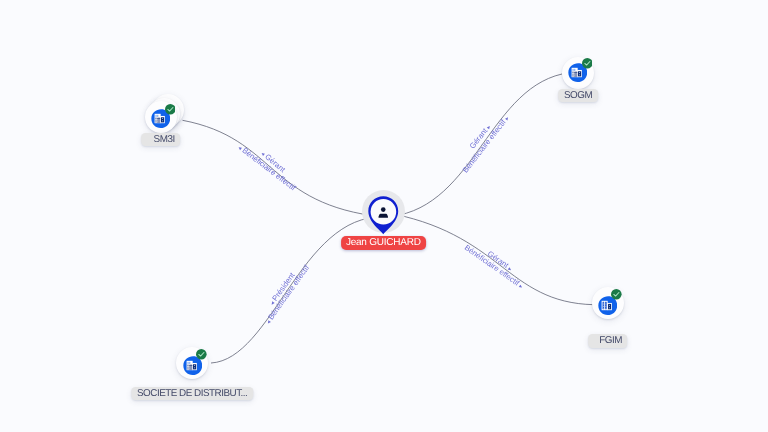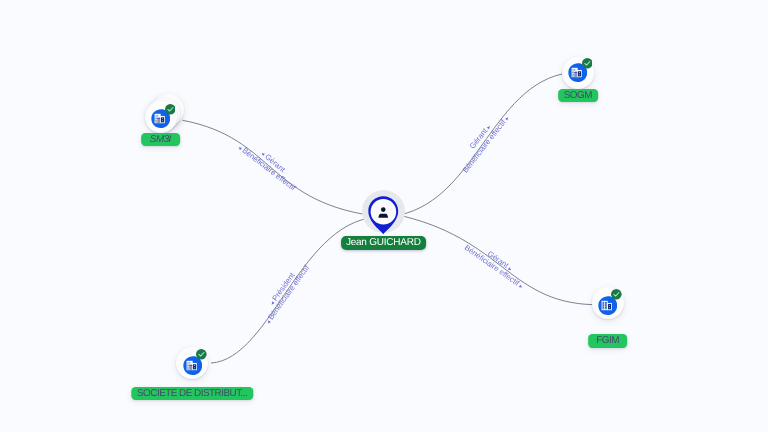--- a/index.html
+++ b/index.html
@@ -4,31 +4,31 @@
 <style>
 html,body{margin:0;padding:0;}
 body{width:768px;height:432px;background:#fafbfe;font-family:"Liberation Sans",sans-serif;overflow:hidden;position:relative;-webkit-font-smoothing:antialiased;text-rendering:geometricPrecision;}
 #stage{position:absolute;left:0;top:0;width:768px;height:432px;}
 svg.layer{position:absolute;left:0;top:0;width:768px;height:432px;overflow:visible;}
 .edge{fill:none;stroke:#5e6274;stroke-width:0.8;}
 .node{position:absolute;width:0;height:0;}
 .disc{position:absolute;border-radius:50%;background:#fdfdfe;
   box-shadow:0 1px 2px rgba(45,55,100,.14),0 2px 7px rgba(45,55,100,.10);}
 .blobwrap{position:absolute;}
-.chip{position:absolute;background:#22c55e;border-radius:4.2px;
+.chip{position:absolute;background:#e5e5e5;border-radius:4.2px;
   box-shadow:0 1px 2px rgba(45,55,100,.12),0 2px 6px rgba(45,55,100,.09);
   color:#444a69;font-size:9.9px;letter-spacing:-0.5px;line-height:13.8px;height:13.8px;padding:0 5.7px 0 5.4px;white-space:nowrap;min-width:28.6px;box-sizing:content-box;
-  left:50%;transform:translateX(-50%) translateZ(0);text-align:center;}
+  left:50%;transform:translateX(-50%) translateZ(0);text-align:right;}
 .halo{position:absolute;border-radius:50%;background:#e7e8eb;}
 .elabel{position:absolute;color:#6f6fd4;font-size:7.7px;line-height:9px;white-space:nowrap;transform-origin:0 50%;}
 .earrow{font-size:5px;display:inline-block;vertical-align:0.4px;}
 .etext{display:inline-block;}
 .elabel .earrow:first-child{margin-right:1.1px;}
 .elabel .earrow:last-child{margin-left:1.1px;}
-.pinlabel{position:absolute;background:#15803d;color:#fff;font-size:10px;letter-spacing:-0.22px;border-radius:5px;
+.pinlabel{position:absolute;background:#ef4444;color:#fff;font-size:10px;letter-spacing:-0.22px;border-radius:5px;
   box-shadow:0 1px 3px rgba(20,30,110,.28);height:13.6px;line-height:13.6px;padding:0 5.6px 0 5.3px;white-space:nowrap;
   left:50%;transform:translateX(-50%) translateZ(0);}
 </style>
 </head>
 <body>
 
 <div id="stage">
   <svg class="layer" id="edgesvg">
       <path class="edge" d="M182.5,120.3 C276.7,138.1 266.8,204.5 383,217"></path>
       <path class="edge" d="M383,217 C472.8,214.1 486.1,91.4 562,74"></path>
@@ -64,21 +64,21 @@
         <circle cx="8.05" cy="4.75" r="0.5"></circle>
         <circle cx="8.05" cy="7.05" r="0.5"></circle>
       </g>
     </g>
           </g>
      </svg>
      <svg viewBox="0 0 10.6 10.6" width="10.6" height="10.6" style="position:absolute;left:4.40px;top:-12.60px;">
        <circle cx="5.3" cy="5.3" r="5.3" fill="#1a7a47"></circle>
        <path d="M2.85 5.45 L4.55 7.05 L7.9 3.5" stroke="#a9e3c3" stroke-width="1.05" fill="none" stroke-linecap="round" stroke-linejoin="round"></path>
      </svg>
-     <div class="chip" style="top:15.5px;font-style:italic;">SM3I</div>
+     <div class="chip" style="top:15.5px;">SM3I</div>
       </div>
       <div class="node" style="left: 578px; top: 73px;">
         <div class="disc" style="left:-16px;top:-16px;width:32px;height:32px;"></div>
      <svg class="blobwrap" viewBox="0 0 19.2 19" width="19.2" height="19" style="left:-9.80px;top:-9.70px;">
         <path d="M10.1 0.35 C14.0 0.1 19.0 3.3 19.2 9.0 C19.4 14.6 15.5 19.0 9.7 19.0 C4.3 19.0 0.2 15.0 0.35 9.3 C0.5 3.9 5.2 0.65 10.1 0.35 Z" fill="#1062ea"></path>
         <g transform="translate(3.6,4.8)">
             <g>
       <path d="M0 0 h6.1 v9.4 h-6.1 z" fill="#ffffff"></path>
       <path d="M5.55 2.15 h4.7 v7.25 h-4.7 z" fill="#ffffff"></path>
       <rect x="6.4" y="3.45" width="3.15" height="5.15" fill="#102b74"></rect>

